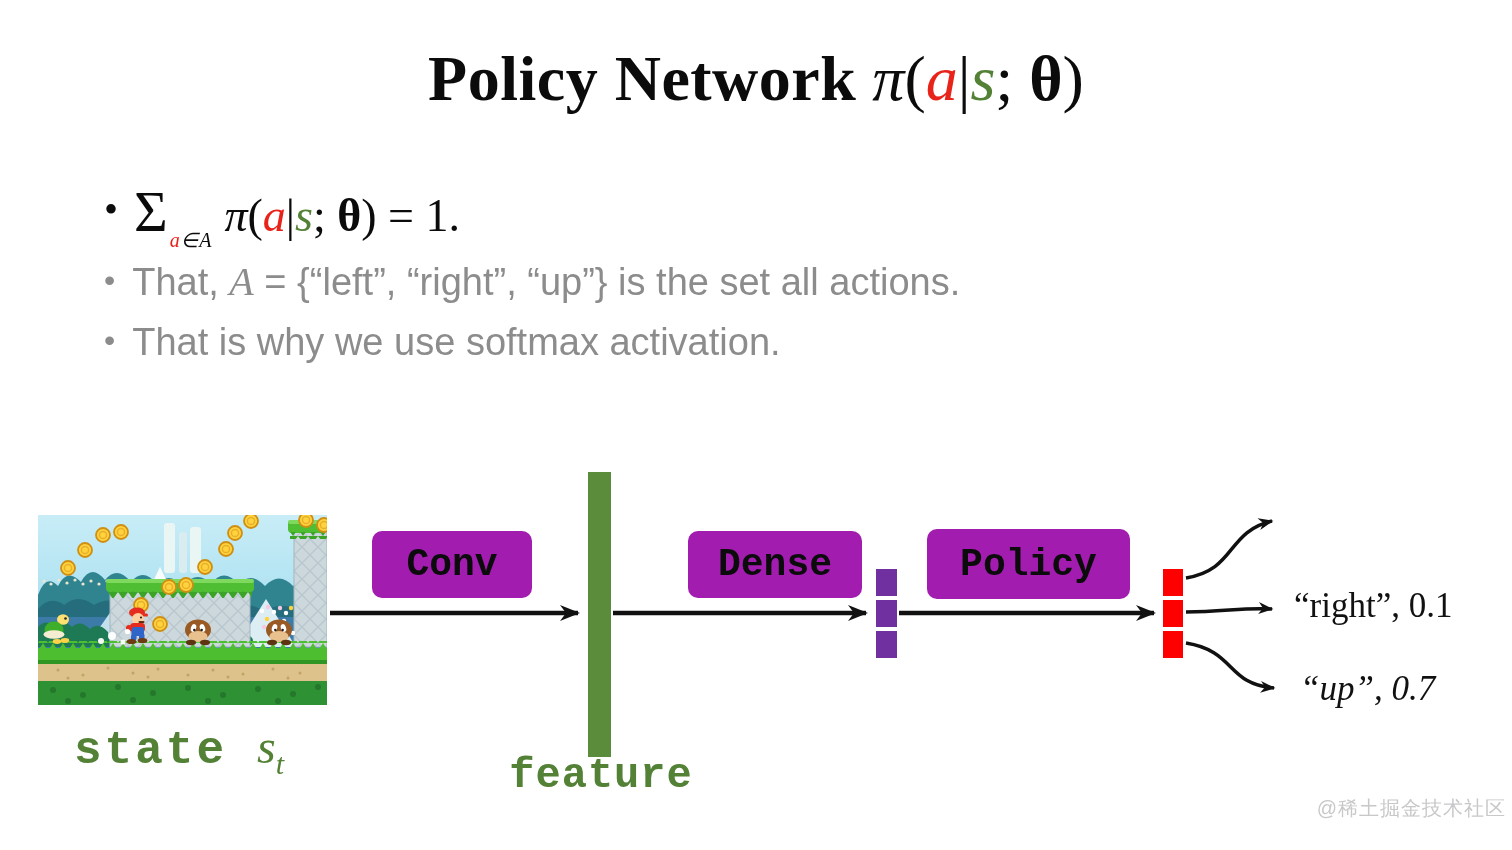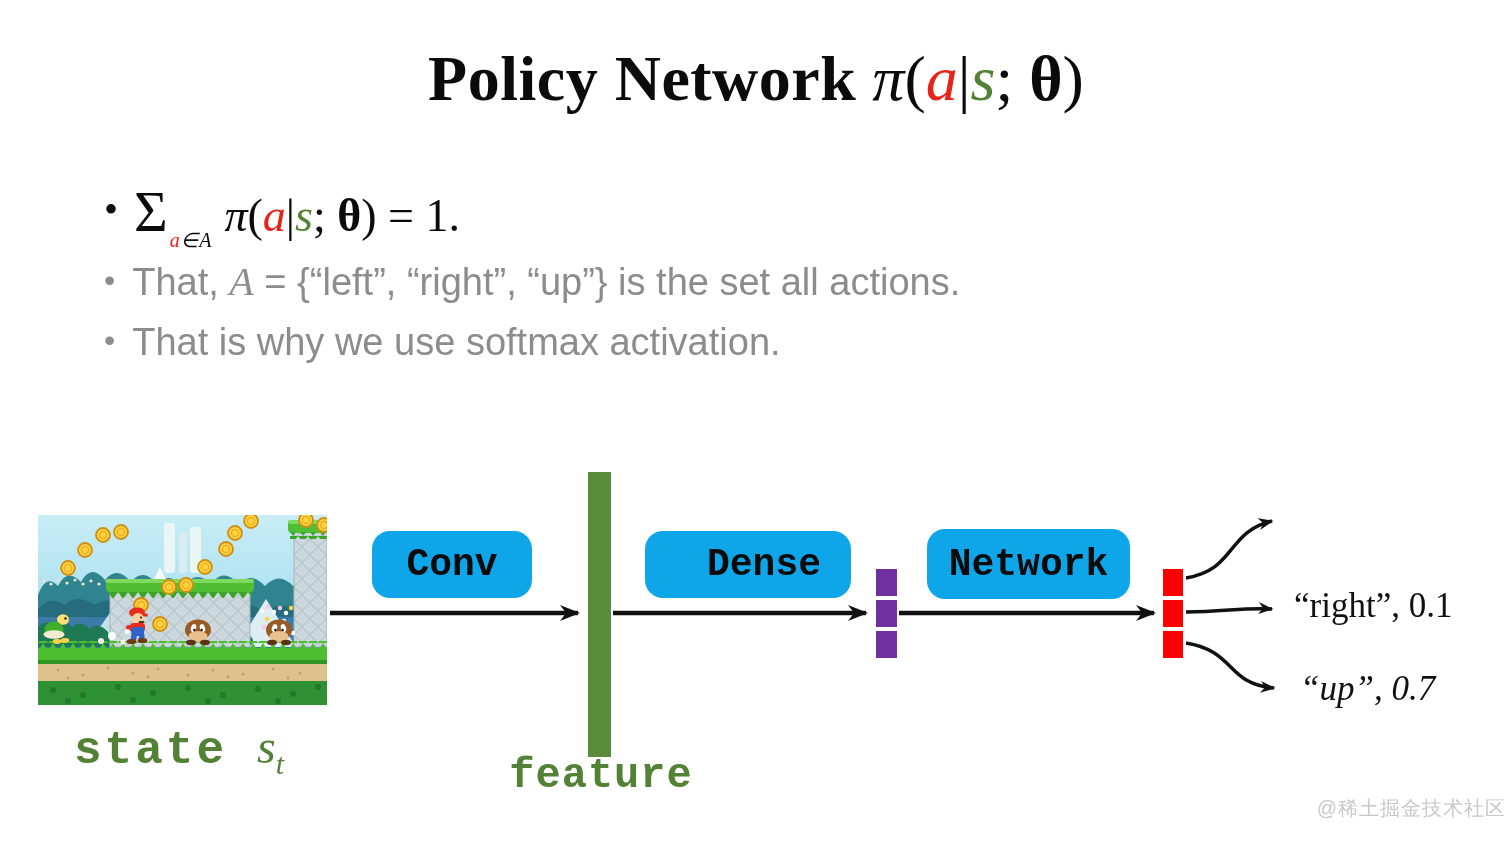--- a/index.html
+++ b/index.html
@@ -31,25 +31,25 @@
 
   
   .mario{position:absolute;left:38px;top:495px;width:289px;height:190px;}
   .state-row{position:absolute;left:74px;top:699px;white-space:nowrap;}
   .state-word{font-family:"Liberation Mono",monospace;font-weight:700;font-size:46px;
               color:#538135;letter-spacing:3px;}
   .state-var{font-family:"Liberation Serif",serif;font-style:italic;font-size:48px;
              color:#538135;margin-left:30px;}
   .state-var sub{font-size:30px;}
 
-  .layer-box{position:absolute;background:#0ea5e9;border-radius:18px;
+  .layer-box{position:absolute;background:#a21caf;border-radius:10px;
              display:flex;align-items:center;justify-content:center;
              font-family:"Liberation Mono",monospace;font-weight:700;font-size:38px;color:#0b0b0b;}
   .box-conv{left:372px;top:511px;width:160px;height:67px;}
-  .box-dense{left:645px;top:511px;width:174px;height:67px;padding-left:32px;}
+  .box-dense{left:688px;top:511px;width:174px;height:67px;}
   .box-softmax{left:927px;top:509px;width:203px;height:70px;}
 
   .feature-bar{position:absolute;left:588px;top:452px;width:23px;height:285px;background:#5a8c3b;}
   .feature-label{position:absolute;left:509px;top:732px;width:184px;text-align:center;
                  font-family:"Liberation Mono",monospace;font-weight:700;font-size:42px;
                  color:#538135;letter-spacing:1px;}
 
   .vec{position:absolute;display:flex;flex-direction:column;gap:4px;}
   .vec-purple{left:876px;top:549px;}
   .vec-purple .cell{width:21px;height:27px;background:#7030a0;}
@@ -273,21 +273,21 @@
 
   <div class="state-row"><span class="state-word">state</span><span class="state-var"><span>s</span><sub>t</sub></span></div>
 
   <div class="layer-box box-conv">
       <span>Conv</span>
     </div>
   <div class="layer-box box-dense">
       <span>Dense</span>
     </div>
   <div class="layer-box box-softmax">
-      <span>Network</span>
+      <span>Policy</span>
     </div>
 
   <div class="feature-bar"></div>
   <div class="feature-label">feature</div>
 
   <div class="vec vec-purple">
     <div class="cell"></div>
     <div class="cell"></div>
     <div class="cell"></div>
   </div>

